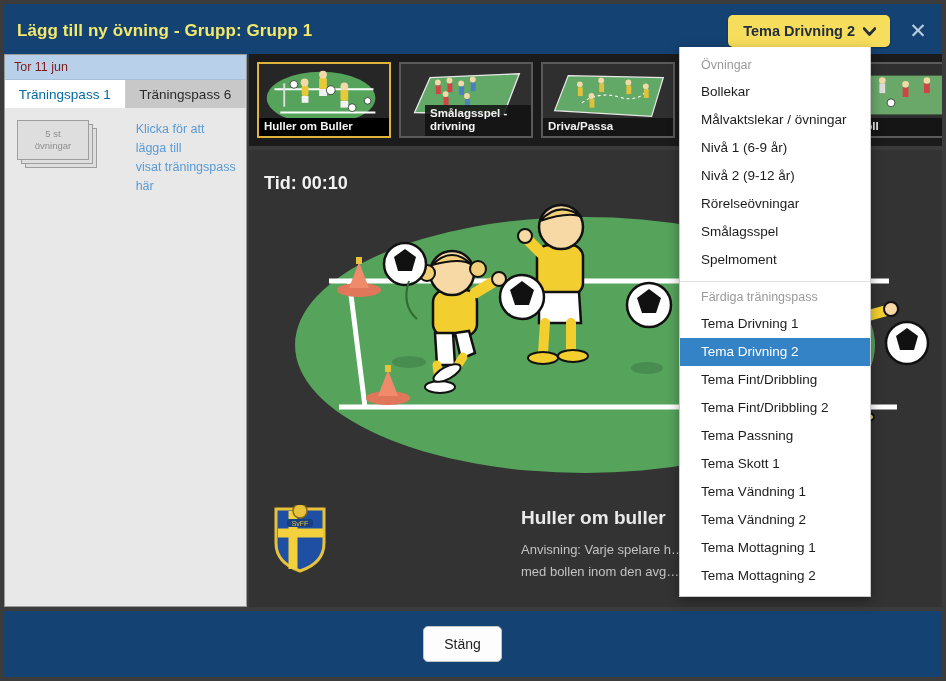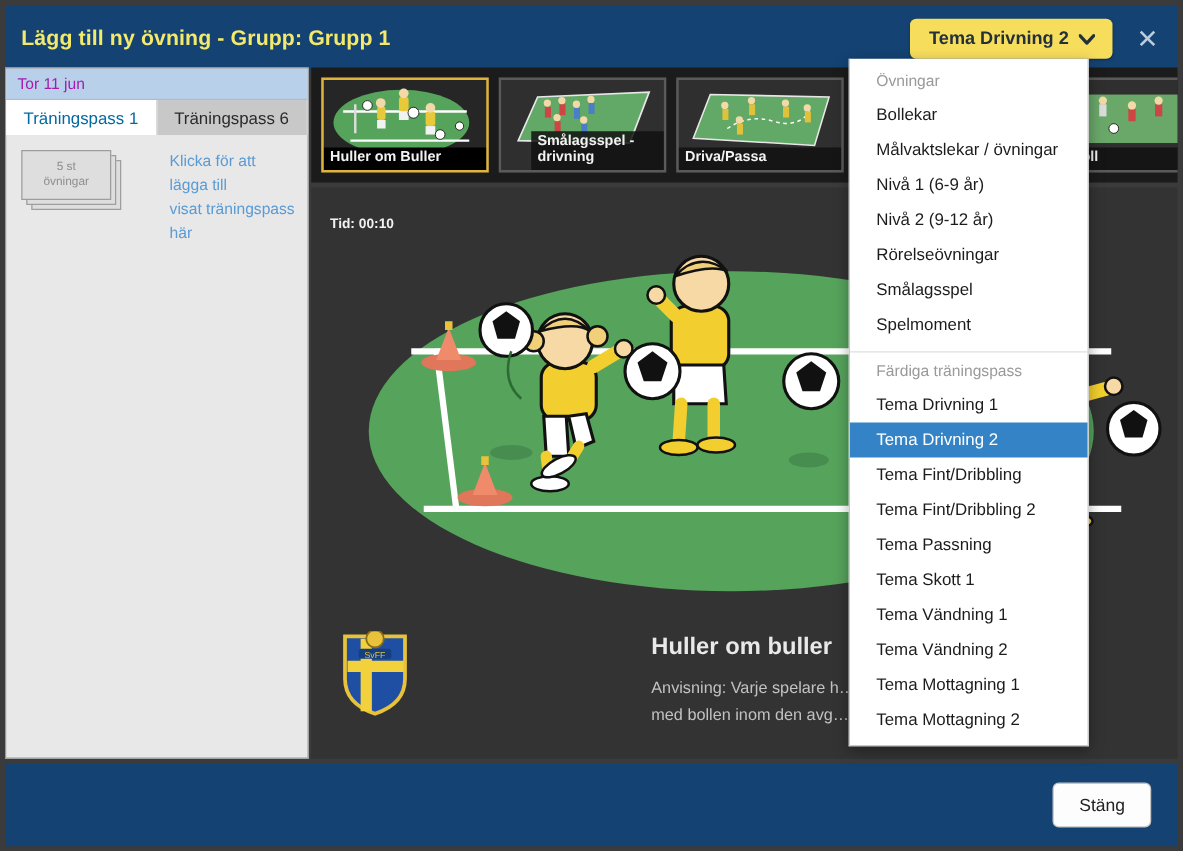--- a/index.html
+++ b/index.html
@@ -59,21 +59,21 @@
   
   .left-panel {
     position: absolute; left: 4px; top: 54px;
     width: 243px; height: 553px;
     background: #e8e8e8;
     border: 1px solid #9a9a9a;
     box-sizing: border-box;
   }
   .date-bar {
     background: #b9d0ea;
-    color: #a21caf;
+    color: #7f1d1d;
     font-size: 12.5px;
     padding: 5px 0 5px 9px;
     border-bottom: 1px solid #a8bed6;
   }
   .tabs { display: flex; height: 28px; background: #e8e8e8; }
   .tab {
     flex: 1;
     display: flex; align-items: center; justify-content: center;
     font-size: 13.5px;
     color: #0369a1;
@@ -153,21 +153,21 @@
   .detail {
     position: absolute; left: 249px; top: 150px;
     width: 693px; height: 457px;
     background: #333333;
     box-sizing: border-box;
     overflow: hidden;
   }
   .time-label {
     color: #f2f2f2;
     font-weight: bold;
-    font-size: 11px;
+    font-size: 18px;
     padding: 23px 0 0 15px;
   }
   .stage { position: absolute; left: 0; top: 45px; width: 693px; height: 300px; }
   .desc-wrap {
     position: absolute; left: 0; bottom: 0;
     width: 693px; height: 110px;
     display: flex; align-items: flex-start;
     padding-top: 8px;
     box-sizing: border-box;
   }
@@ -184,21 +184,21 @@
     font-size: 13px;
     line-height: 22px;
     width: 420px;
   }
 
   
   .footer {
     position: absolute; left: 4px; top: 611px;
     width: 938px; height: 66px;
     background: #144272;
-    display: flex; align-items: center; justify-content: flex-end;
+    display: flex; align-items: center; justify-content: center;
   }
   .close-button {
     background: #fdfdfd;
     color: #222;
     border: 1px solid #c4c4c4;
     border-radius: 5px;
     font-size: 14px;
     padding: 9px 20px;
     margin-right: 21px;
     cursor: pointer;

